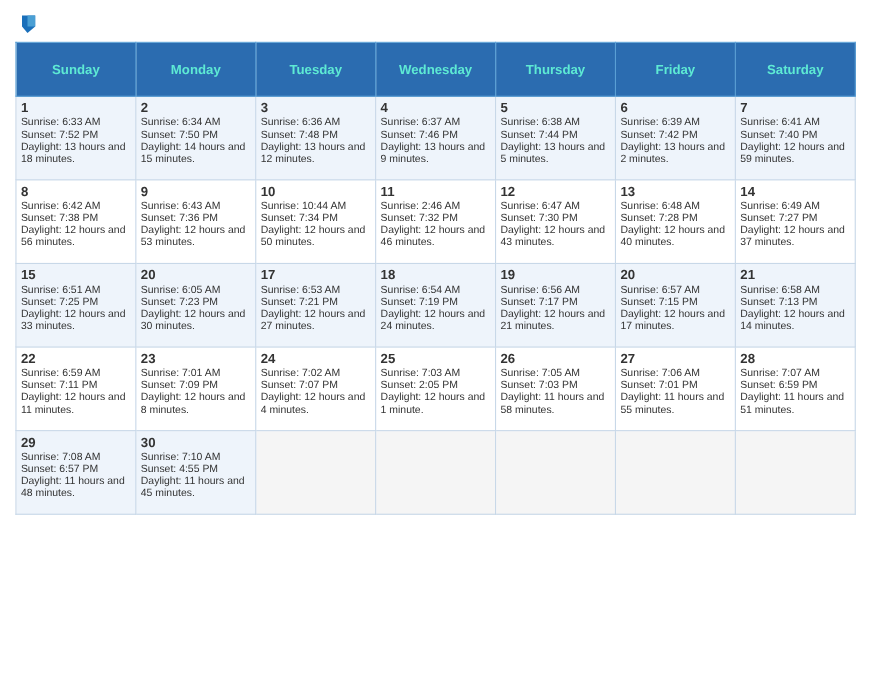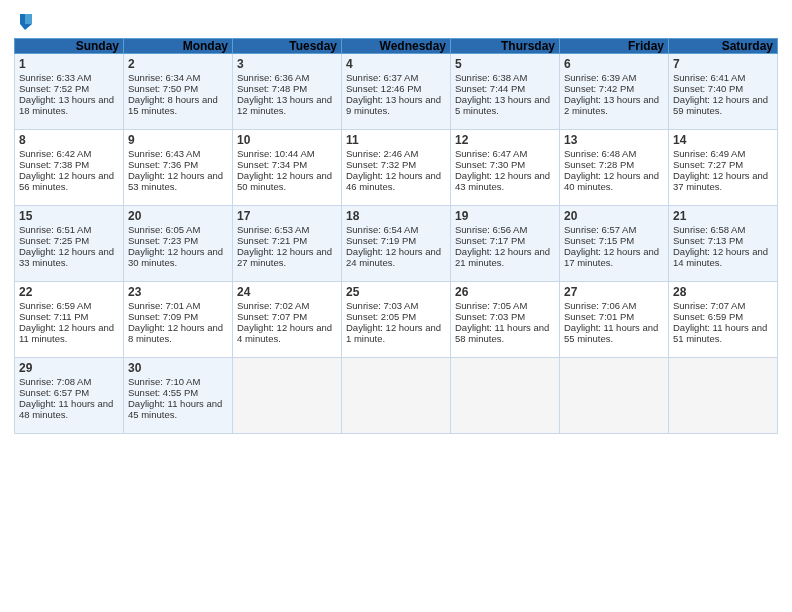--- a/index.html
+++ b/index.html
@@ -44,25 +44,25 @@
       font-size: 14px;
       color: #333;
     }
     table {
       width: 100%;
       border-collapse: collapse;
       table-layout: fixed;
     }
     thead tr th {
       background-color: #2b6cb0;
-      color: #000000;
+      color: #5eead4;
       font-size: 12px;
       font-weight: bold;
-      padding: 0 4px;
-      text-align: right;
+      padding: 17px 4px;
+      text-align: center;
       border: 1px solid #5a9fd4;
     }
     tbody tr td {
       border: 1px solid #c8d8e8;
       vertical-align: top;
       padding: 3px 4px;
       font-size: 9.5px;
       color: #333;
       height: 76px;
       background: #fff;
@@ -114,23 +114,23 @@
           <th>Tuesday</th>
           <th>Wednesday</th>
           <th>Thursday</th>
           <th>Friday</th>
           <th>Saturday</th>
         </tr>
     </thead>
     <tbody id="cal-body">
     <tr>
           <td><span class="day-num">1</span><span>Sunrise: 6:33 AM</span><br><span>Sunset: 7:52 PM</span><br><span>Daylight: 13 hours and 18 minutes.</span></td>
-          <td><span class="day-num">2</span><span>Sunrise: 6:34 AM</span><br><span>Sunset: 7:50 PM</span><br><span>Daylight: 8 hours and 15 minutes.</span></td>
+          <td><span class="day-num">2</span><span>Sunrise: 6:34 AM</span><br><span>Sunset: 7:50 PM</span><br><span>Daylight: 14 hours and 15 minutes.</span></td>
           <td><span class="day-num">3</span><span>Sunrise: 6:36 AM</span><br><span>Sunset: 7:48 PM</span><br><span>Daylight: 13 hours and 12 minutes.</span></td>
-          <td><span class="day-num">4</span><span>Sunrise: 6:37 AM</span><br><span>Sunset: 12:46 PM</span><br><span>Daylight: 13 hours and 9 minutes.</span></td>
+          <td><span class="day-num">4</span><span>Sunrise: 6:37 AM</span><br><span>Sunset: 7:46 PM</span><br><span>Daylight: 13 hours and 9 minutes.</span></td>
           <td><span class="day-num">5</span><span>Sunrise: 6:38 AM</span><br><span>Sunset: 7:44 PM</span><br><span>Daylight: 13 hours and 5 minutes.</span></td>
           <td><span class="day-num">6</span><span>Sunrise: 6:39 AM</span><br><span>Sunset: 7:42 PM</span><br><span>Daylight: 13 hours and 2 minutes.</span></td>
           <td><span class="day-num">7</span><span>Sunrise: 6:41 AM</span><br><span>Sunset: 7:40 PM</span><br><span>Daylight: 12 hours and 59 minutes.</span></td>
         </tr>
         <tr>
           <td><span class="day-num">8</span><span>Sunrise: 6:42 AM</span><br><span>Sunset: 7:38 PM</span><br><span>Daylight: 12 hours and 56 minutes.</span></td>
           <td><span class="day-num">9</span><span>Sunrise: 6:43 AM</span><br><span>Sunset: 7:36 PM</span><br><span>Daylight: 12 hours and 53 minutes.</span></td>
           <td><span class="day-num">10</span><span>Sunrise: 10:44 AM</span><br><span>Sunset: 7:34 PM</span><br><span>Daylight: 12 hours and 50 minutes.</span></td>
           <td><span class="day-num">11</span><span>Sunrise: 2:46 AM</span><br><span>Sunset: 7:32 PM</span><br><span>Daylight: 12 hours and 46 minutes.</span></td>
           <td><span class="day-num">12</span><span>Sunrise: 6:47 AM</span><br><span>Sunset: 7:30 PM</span><br><span>Daylight: 12 hours and 43 minutes.</span></td>

